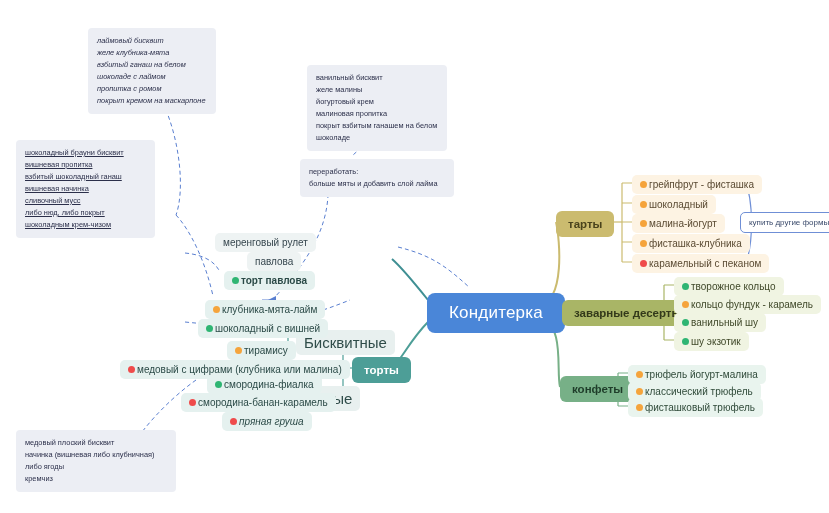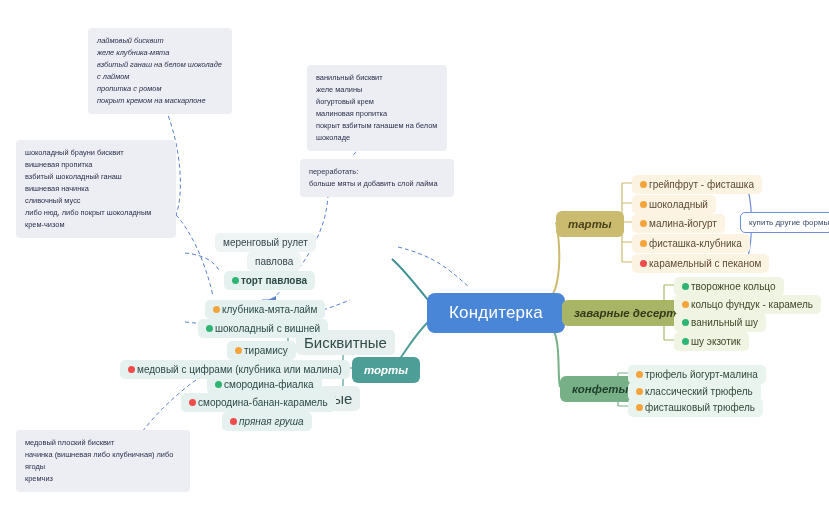--- a/index.html
+++ b/index.html
@@ -16,21 +16,21 @@
   
   .node{position:absolute;box-sizing:border-box;white-space:nowrap;}
 
   .central{
     background:#4a86d8;color:#fff;border-radius:8px;
     font-size:17px;padding:10px 22px;letter-spacing:.2px;
   }
 
   .lvl1{
     border-radius:6px;font-size:11.5px;font-weight:bold;
-    padding:7px 12px;color:#ffffff;font-style:italic;
+    padding:7px 12px;color:#ffffff;
   }
   .lvl1.tarty{background:#cbbb6f;color:#4a431c;}
   .lvl1.zavarnye{background:#a9b566;color:#33391a;}
   .lvl1.konfety{background:#77b087;color:#1f3d2a;}
   .lvl1.torty{background:#4d9e97;color:#ffffff;}
   .lvl1.meringi{background:#3f8f93;color:#ffffff;}
 
   .leaf{
     border-radius:5px;font-size:10px;padding:4px 8px;
     display:flex;align-items:center;gap:2px;
@@ -228,47 +228,47 @@
   </div>
   <div class="node leaf tealL" style="left:181px;top:393px;">
     <span class="dot red"></span>
     <span>смородина-банан-карамель</span>
   </div>
   <div class="node leaf tealL" style="left:222px;top:412px;font-style:italic;">
     <span class="dot red"></span>
     <span>пряная груша</span>
   </div>
 
-  <div class="note italic" style="left:88px;top:28px;width:144px;">
+  <div class="note italic" style="left:88px;top:28px;width:128px;">
     <div>лаймовый бисквит</div>
     <div>желе клубника-мята</div>
     <div>взбитый ганаш на белом шоколаде с лаймом</div>
     <div>пропитка с ромом</div>
     <div>покрыт кремом на маскарпоне</div>
   </div>
 
   <div class="note" style="left:307px;top:65px;width:140px;">
     <div>ванильный бисквит</div>
     <div>желе малины</div>
     <div>йогуртовый крем</div>
     <div>малиновая пропитка</div>
     <div>покрыт взбитым ганашем на белом шоколаде</div>
   </div>
 
-  <div class="note" style="left:16px;top:140px;width:160px;">
+  <div class="note" style="left:16px;top:140px;width:139px;text-decoration:underline;">
     <div>шоколадный брауни бисквит</div>
     <div>вишневая пропитка</div>
     <div>взбитый шоколадный ганаш</div>
     <div>вишневая начинка</div>
     <div>сливочный мусс</div>
     <div>либо нюд, либо покрыт шоколадным крем-чизом</div>
   </div>
 
 
-  <div class="note" style="left:16px;top:430px;width:174px;">
+  <div class="note" style="left:16px;top:430px;width:160px;">
     <div>медовый плоский бисквит</div>
     <div>начинка (вишневая либо клубничная) либо ягоды</div>
     <div>кремчиз</div>
   </div>
 
   <div class="note" style="left:300px;top:159px;width:154px;">
     <div>переработать:</div>
     <div>больше мяты и добавить слой лайма</div>
   </div>
 

